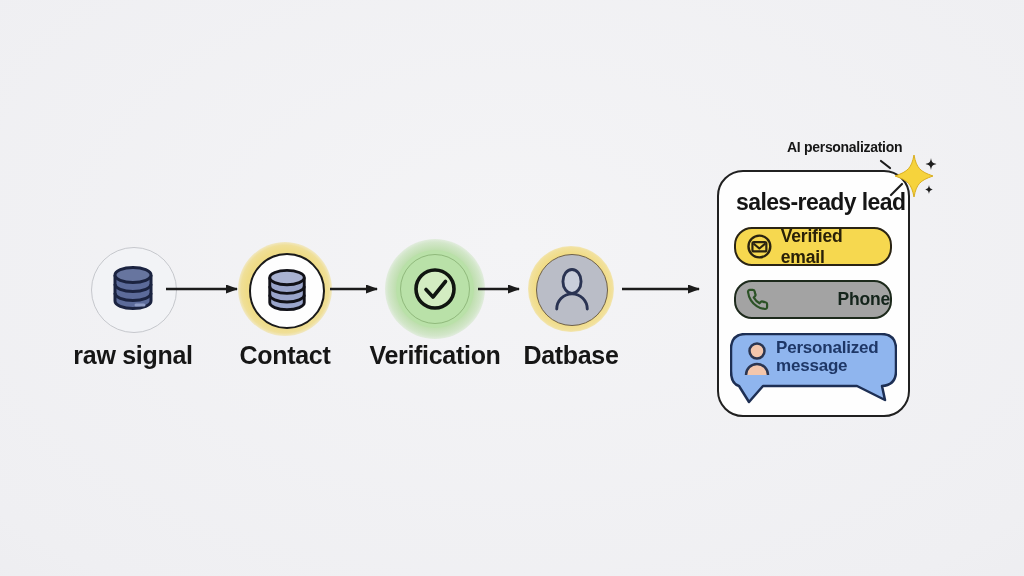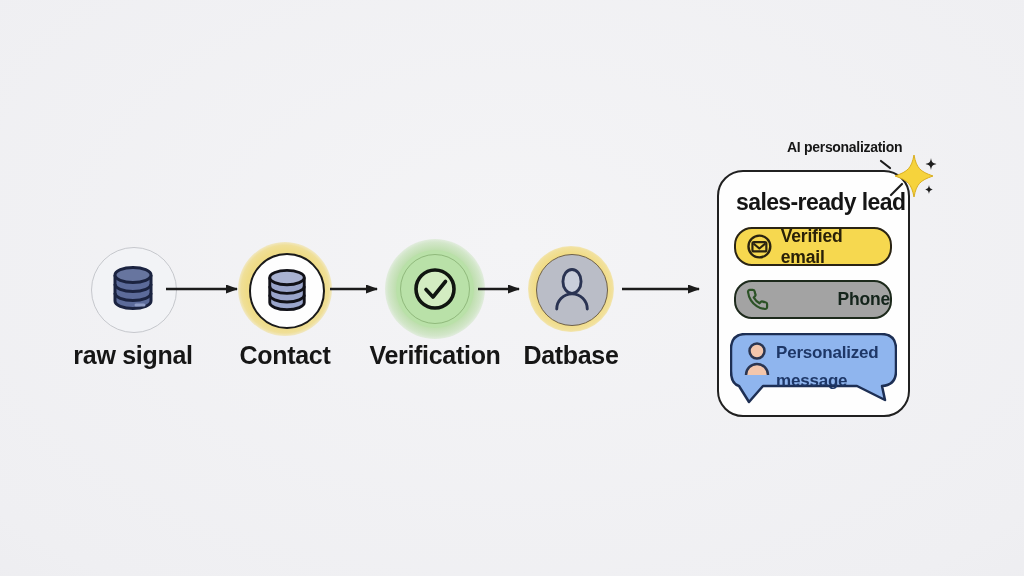--- a/index.html
+++ b/index.html
@@ -56,21 +56,21 @@
   .badge{
     position:absolute;left:15px;width:158px;height:39px;border-radius:18px;box-sizing:border-box;
     display:flex;align-items:center;gap:8px;padding-left:10px;
     font-size:17.5px;font-weight:bold;letter-spacing:-0.2px;
   }
   .badge-email{top:55px;background:#f6d84f;border:2.5px solid #2a2414;color:#292008;}
   .badge-phone{top:108px;background:#a3a3a3;border:2.5px solid #1d2a1c;color:#14241b;justify-content:space-between;}
   .bubble{position:absolute;left:11px;top:161px;width:167px;height:74px;}
   .bubble-text{
     position:absolute;left:46px;top:6px;width:118px;
-    font-size:17px;line-height:28px;font-weight:bold;color:#1e3767;letter-spacing:-0.2px;
+    font-size:17px;line-height:18px;font-weight:bold;color:#1e3767;letter-spacing:-0.2px;
   }
   .bubble-person{position:absolute;left:12px;top:8px;}
 
   .annotation{
     position:absolute;left:787px;top:139px;
     font-size:14px;font-weight:bold;color:#161616;letter-spacing:-0.3px;white-space:nowrap;
   }
   .sparkle{position:absolute;left:876px;top:146px;}
 </style>
 </head>

